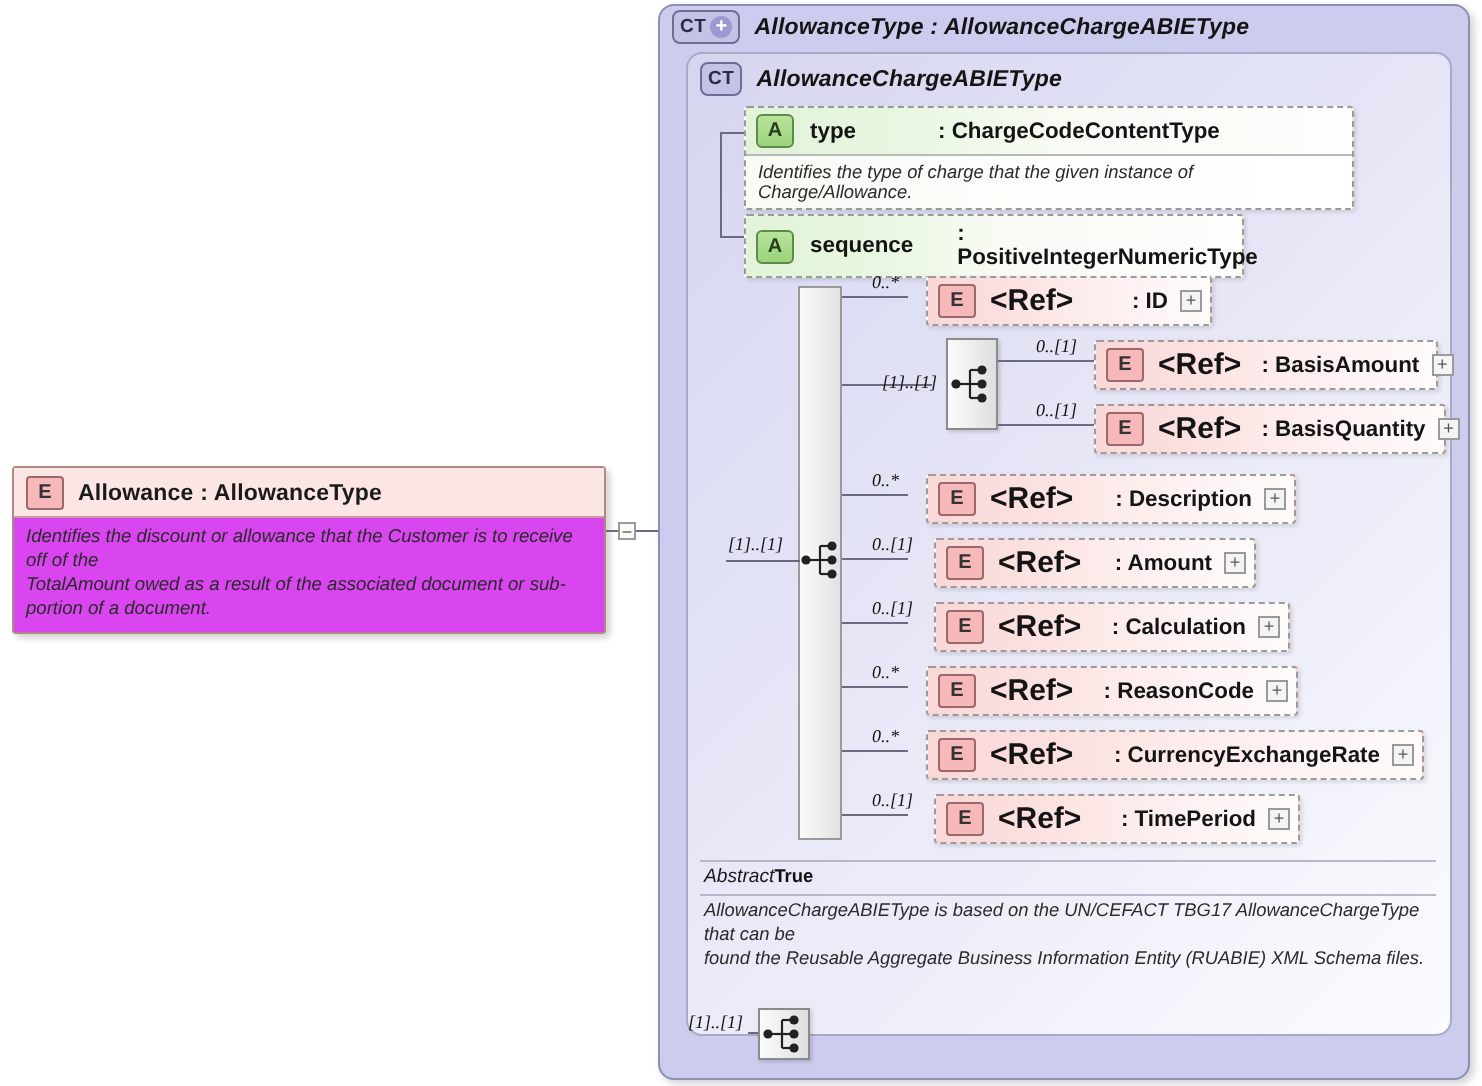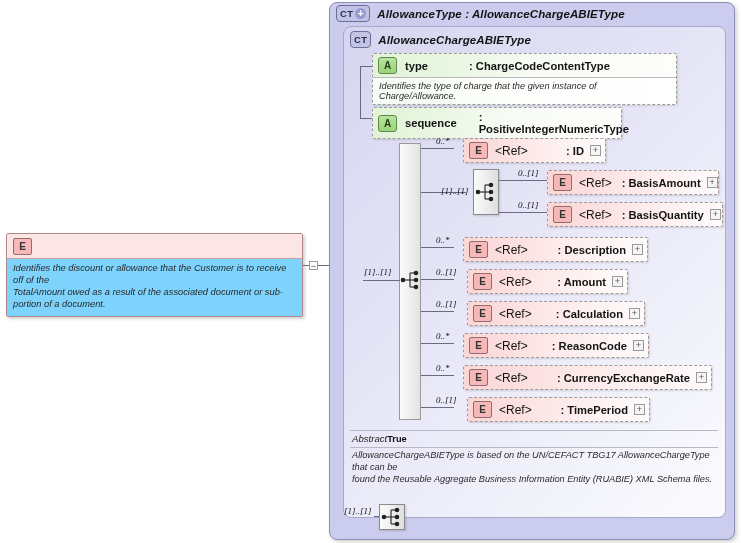--- a/index.html
+++ b/index.html
@@ -31,21 +31,21 @@
     width:17px;height:15px;border:1px solid #9a6a6a;
     background:#f6b8b8;border-radius:2px;
     font-size:10px;font-weight:bold;color:#333;
     display:flex;align-items:center;justify-content:center;
     margin-right:7px;flex:none;
     font-family:"Liberation Sans", sans-serif;
   }
   .elembox .title{font-size:11.5px;font-weight:bold;color:#1a1a1a;letter-spacing:.1px;}
   .elembox .doc{
     font-size:9.3px;font-style:italic;color:#2a2a2a;line-height:1.28;
-    padding:4px 6px 5px 6px;background:#7dd3fc;
+    padding:4px 6px 5px 6px;background:#d946ef;
   }
 
   
   .ctouter{
     background:#ccccee;
     border:1px solid #8d8db5;
     border-radius:8px;
     box-shadow:2px 2px 4px rgba(0,0,0,.18);
   }
   .ctinner{
@@ -98,21 +98,21 @@
     border-radius:2px;
     box-shadow:1px 1px 2px rgba(0,0,0,.13);
     display:flex;align-items:center;
     padding:3px 4px 3px 5px;
   }
   .refbox .rbadge{
     width:17px;height:15px;border:1px solid #9a6a6a;border-radius:2px;
     background:#f6b8b8;font-size:10px;font-weight:bold;color:#333;
     display:flex;align-items:center;justify-content:center;margin-right:7px;flex:none;
   }
-  .refbox .rname{font-size:12px;font-weight:normal;color:#141414;white-space:nowrap;}
+  .refbox .rname{font-size:15px;font-weight:bold;color:#141414;white-space:nowrap;}
   .refbox .rtype{font-size:11.2px;font-weight:bold;color:#141414;white-space:nowrap;margin-left:auto;padding-left:10px;}
   .expander{
     width:9px;height:9px;border:1px solid #9a9a9a;background:#f4f4f4;
     display:flex;align-items:center;justify-content:center;
     font-size:9px;line-height:7px;color:#555;flex:none;
     margin-left:6px;font-family:"Liberation Sans",sans-serif;
   }
 
   
   .mult{
@@ -145,20 +145,21 @@
   svg{display:block;}
 </style>
 </head>
 <body>
 
 <div id="root">
 
   <div class="abs elembox" style="left:6px;top:233px;width:297px;">
     <div class="hdr">
       <span class="badge">E</span>
+      <span class="title">Allowance : AllowanceType</span>
     </div>
     <div class="doc" style="white-space:pre-line;">Identifies the discount or allowance that the Customer is to receive off of the
 TotalAmount owed as a result of the associated document or sub-portion of a document.</div>
   </div>
 
   <div class="abs connector" style="left:303px;top:265px;width:6px;height:1px;"></div>
   <div class="abs minusbox" style="left:309px;top:261px;">
     <span>−</span>
   </div>
   <div class="abs connector" style="left:318px;top:265px;width:45px;height:1px;"></div>

